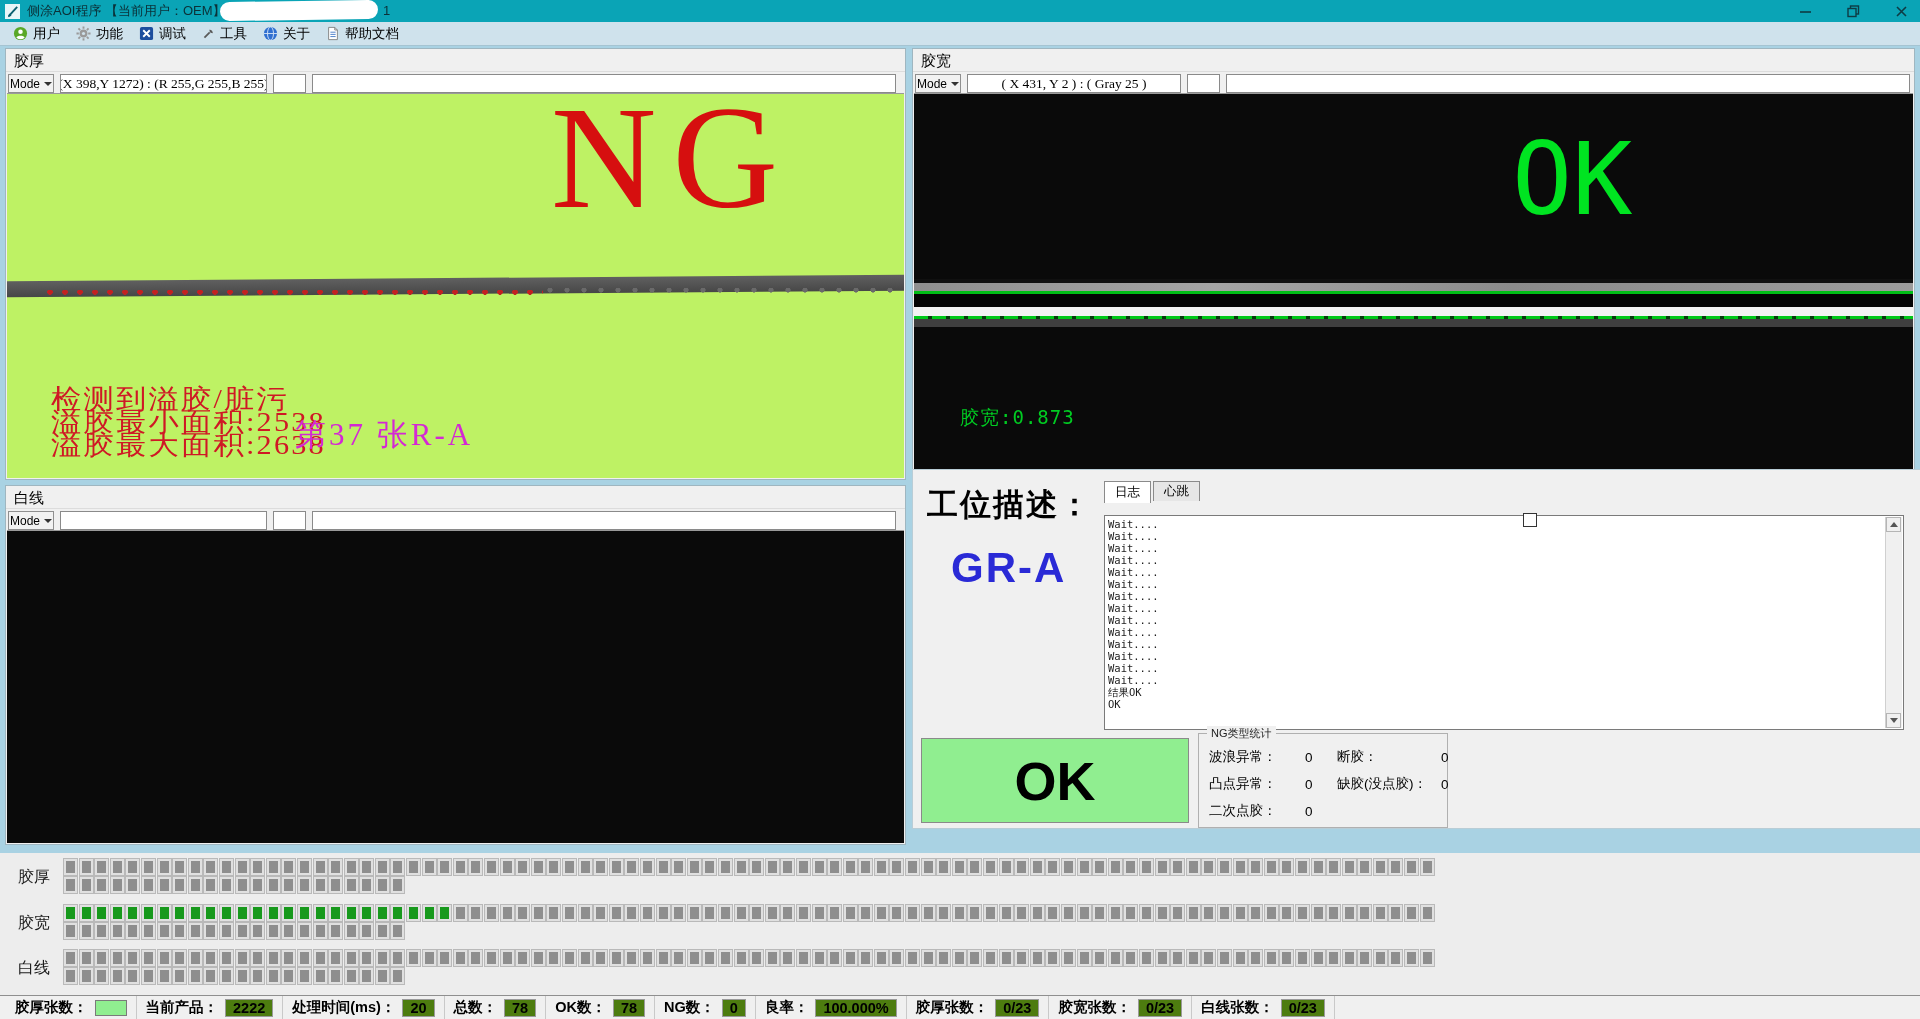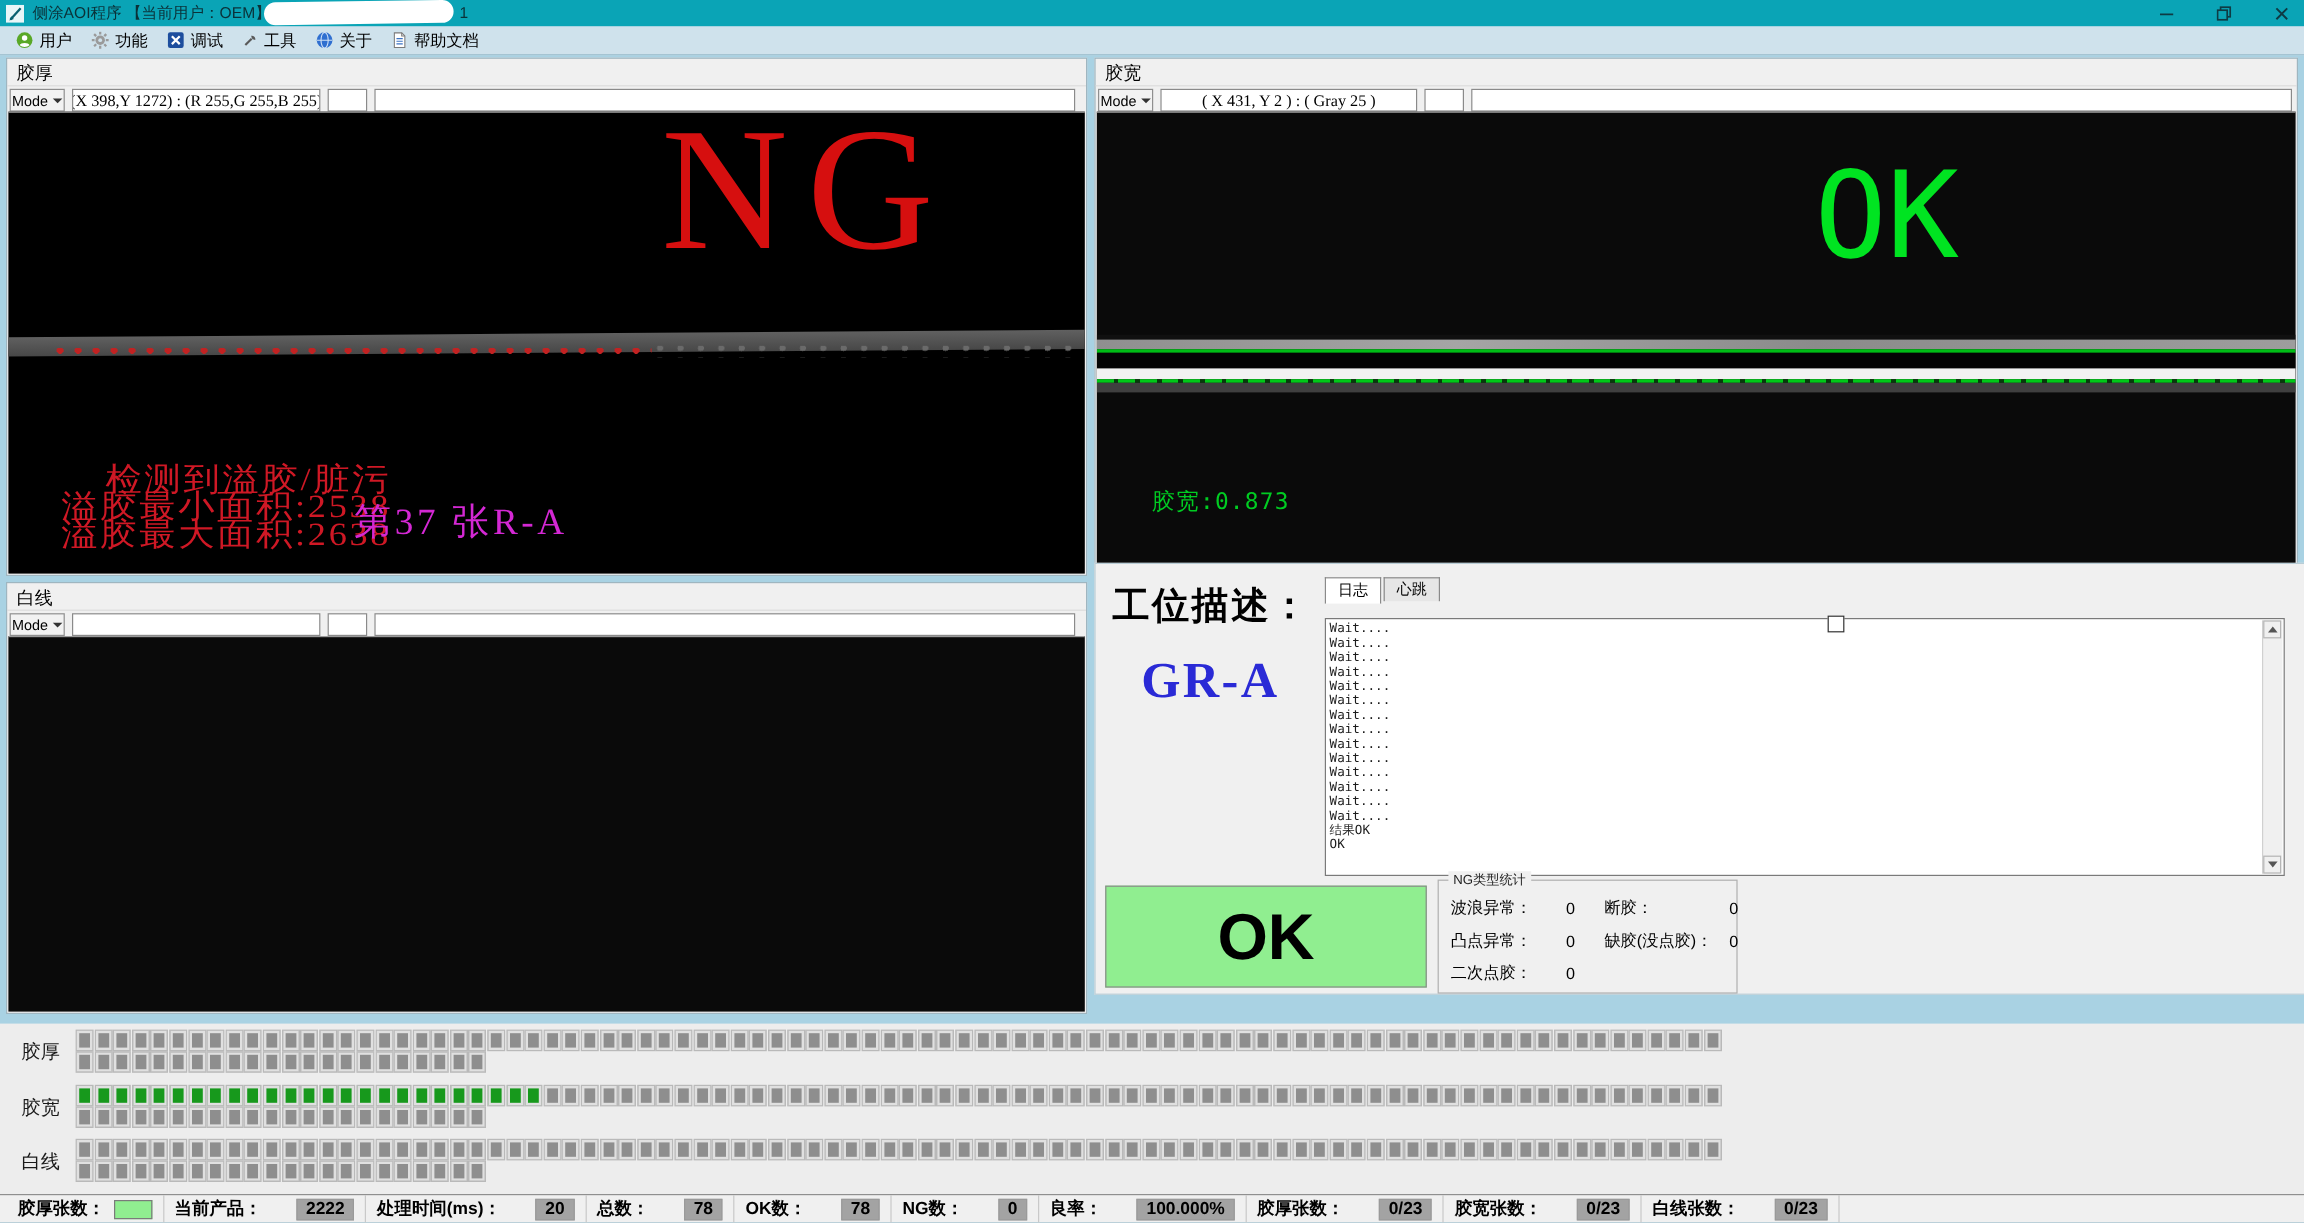--- a/index.html
+++ b/index.html
@@ -24,21 +24,21 @@
   .panel{position:absolute;background:#f0f0f0;border:1px solid #9fb6c0;box-sizing:border-box;}
   .panel-header{font-size:15px;padding:3px 8px 2px;border-bottom:1px solid #dcdcdc;height:17px;}
   .toolbar{display:flex;align-items:center;height:21px;padding:1px 2px 0;gap:6px;}
   .mode-btn{width:46px;height:19px;background:#f2f2f2;border:1px solid #8f8f8f;font-size:12px;
             display:flex;align-items:center;justify-content:center;gap:4px;box-sizing:border-box;}
   .caret{width:0;height:0;border-left:4px solid transparent;border-right:4px solid transparent;border-top:4px solid #333;}
   .tb-box{height:19px;background:#fff;border:1px solid #8a8a8a;box-sizing:border-box;
           font-family:"Liberation Serif",serif;font-size:13.5px;display:flex;align-items:center;justify-content:center;
           white-space:nowrap;overflow:hidden;}
   .img{position:absolute;left:1px;right:1px;bottom:1px;top:44px;overflow:hidden;border-top:1px solid #9a9a9a;}
-  .img.white{background:#000000;text-align:right;} .img.black{background:#0a0a0a;}
+  .img.white{background:#bef264;} .img.black{background:#0a0a0a;}
   
   .ng-text{position:absolute;left:544px;top:-12px;font-family:"Liberation Serif",serif;font-size:146px;
            letter-spacing:16px;line-height:1.05;}
   .band{position:absolute;left:-4px;top:184px;width:101%;height:16px;
         background:linear-gradient(#606060,#474747);transform:rotate(-.4deg);}
   .scallops-red{position:absolute;left:36px;top:196px;width:500px;height:10px;
         background-image:radial-gradient(circle 4.5px at 7px 2px,#c12222 62%,transparent 66%);
         background-size:15px 10px;background-repeat:repeat-x;}
   .scallops-gray{position:absolute;left:536px;top:194px;width:360px;height:10px;
         background-image:radial-gradient(circle 4px at 7px 2px,#6a6a6a 62%,transparent 66%);
@@ -53,21 +53,21 @@
   .b2{height:8px;background:linear-gradient(90deg,#8f8f8f,#a5a5a5 30%,#8b8b8b 60%,#9d9d9d);}
   .b3{height:3px;background:#00bd16;}
   .b4{height:13px;background:#040404;}
   .b5{height:9px;background:#f2f2f2;}
   .b6{height:3px;background:repeating-linear-gradient(90deg,#00c818 0 14px,#053d0a 14px 18px);}
   .b7{height:8px;background:#3f3f3f;}
   .measure-text{position:absolute;left:46px;top:311px;font-family:"DejaVu Sans Mono",monospace;
         font-size:19px;letter-spacing:1px;}
   
   .station-label{position:absolute;left:14px;top:14px;font-size:31px;font-weight:bold;letter-spacing:2px;}
-  .station-name{position:absolute;left:38px;top:74px;font-family:Liberation Serif, serif;
+  .station-name{position:absolute;left:38px;top:74px;font-family:Liberation Sans, sans-serif;
         font-size:42px;font-weight:bold;letter-spacing:2px;}
   .tabs{position:absolute;left:191px;top:11px;display:flex;}
   .tab{height:20px;padding:0 10px;font-size:12.5px;display:flex;align-items:center;
        border:1px solid #8a8a8a;border-bottom:none;background:#e6e6e6;margin-right:2px;box-sizing:border-box;}
   .tab.active{background:#fff;height:22px;position:relative;z-index:2;}
   .logbox{position:absolute;left:191px;top:32px;width:800px;height:215px;background:#fff;
           border:1px solid #7a7a7a;box-sizing:border-box;overflow:hidden;margin-top:13px;}
   .loglines{position:absolute;left:3px;top:2px;right:18px;font-family:"DejaVu Sans Mono",monospace;
           font-size:10.5px;line-height:12px;color:#1c1c1c;}
   .log-check{position:absolute;left:610px;top:43px;width:12px;height:12px;background:#fff;border:1px solid #333;z-index:3;}
@@ -92,21 +92,21 @@
   .indicators{position:absolute;left:0;top:853px;width:1920px;height:142px;background:#ededed;}
   .ind-label{position:absolute;left:18px;font-size:16px;color:#1a1a1a;}
   .ind-row{position:absolute;left:64px;display:flex;gap:2.6px;}
   .sq{width:9px;height:12px;background:#8e8e8e;border:2px solid #e0e0e0;outline:1px solid #b9b9b9;flex:0 0 auto;}
   .sq.on{background:#17991c;}
   
   .statusbar{position:absolute;left:0;top:995px;width:1920px;height:24px;background:#f0f0f0;
         border-top:1px solid #8f8f8f;display:flex;align-items:center;padding-left:6px;box-sizing:border-box;
         font-size:14.5px;font-weight:bold;}
   .seg{display:flex;align-items:center;gap:7px;padding:0 9px;height:100%;border-right:1px solid #c9c9c9;}
-  .seg .val{background:#a3a3a3;border:1px solid #9a9a9a;padding:0 7px;height:18px;display:flex;align-items:center;box-sizing:border-box;margin-left:22px;}
+  .seg .val{background:#4d7c0f;border:1px solid #9a9a9a;padding:0 7px;height:18px;display:flex;align-items:center;box-sizing:border-box;}
   .seg .swatch{width:32px;height:16px;border:1px solid #7a7a7a;box-sizing:border-box;}
 </style>
 </head>
 <body>
 
 <div class="root">
 
   <div class="titlebar" style="background: rgb(10, 164, 182);">
     <svg class="app-icon" viewBox="0 0 16 16">
       <rect width="16" height="16" fill="#e8f6f8"></rect>

